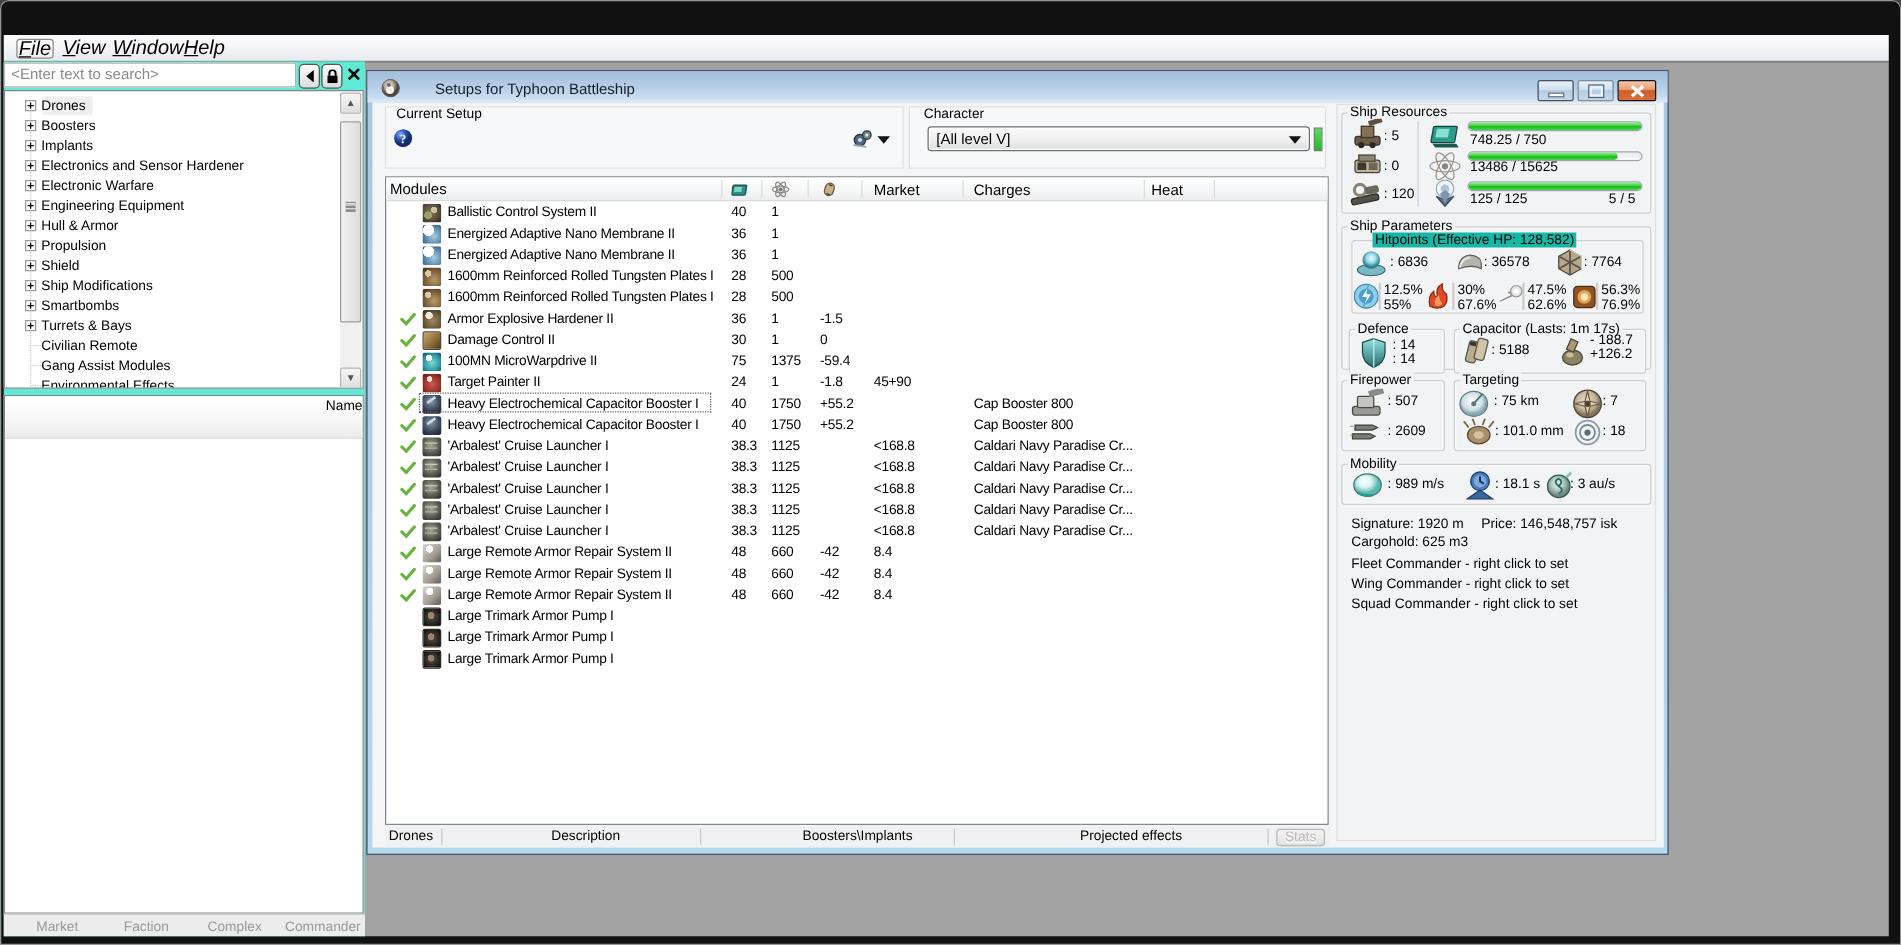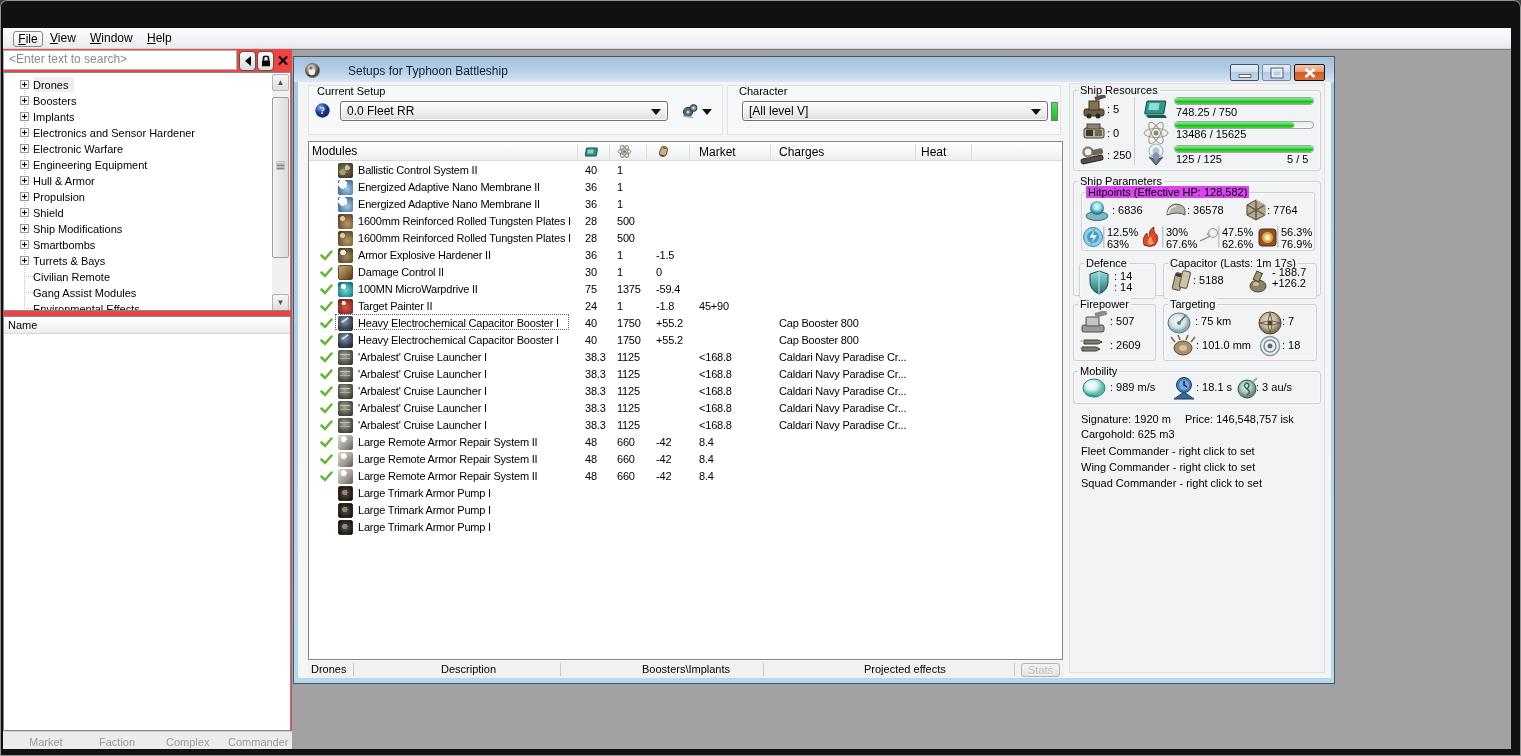--- a/index.html
+++ b/index.html
@@ -17,26 +17,26 @@
   
   .wbtn{position:absolute;top:0;height:19px;border:1px solid #040404;border-top:none;
     box-shadow:inset 0 0 0 1px rgba(255,255,255,.55);border-radius:0 0 5px 5px;}
   #btnmin{left:1411px;width:28px;background:linear-gradient(to bottom,#e9e9e9 0%,#b5b5b5 40%,#2f2f2f 50%,#101010 82%,#262626 100%);}
   #btnmax{left:1440px;width:27px;background:linear-gradient(to bottom,#e2e2e2 0%,#aaa 40%,#2c2c2c 50%,#0e0e0e 82%,#222 100%);}
   #btncls{left:1468px;width:46px;background:linear-gradient(to bottom,#f0ac90 0%,#da5f36 38%,#b52d0c 50%,#8e1d04 80%,#b8492a 100%);}
   .wbtn .g{position:absolute;left:50%;top:50%;transform:translate(-50%,-50%);color:#fff;}
   
   #menubar{position:absolute;left:3px;top:28px;right:10px;height:21px;
     background:linear-gradient(to bottom,#fdfdfe,#f2f3f6 60%,#e9ebf2);border-bottom:1px solid #d5d5d5;}
-  .mitem{position:absolute;top:3px;height:16px;line-height:15px;font-size:12px;color:#000;}
+  .mitem{position:absolute;top:3px;height:16px;line-height:15px;font-size:16px;color:#000;font-style:italic;}
   .mitem u{text-decoration:underline;}
   #mfile{left:10px;width:30px;text-align:center;border:1px solid #8a8a8a;border-radius:3px;
     background:linear-gradient(to bottom,#fdfdfd,#eee);}
   
-  #leftpanel{position:absolute;left:3px;top:49px;width:289px;bottom:7px;background:#ef4444;text-decoration:underline;}
+  #leftpanel{position:absolute;left:3px;top:49px;width:289px;bottom:7px;background:#5eead4;text-decoration:underline;}
   #searchbox{position:absolute;left:0px;top:1px;width:234px;height:20px;background:#fff;border:1px solid #b2b2b2;
     color:#8a8a8a;line-height:17px;padding-left:5px;font-size:12px;}
   .sbtn{position:absolute;top:2px;width:17px;height:20px;border:1px solid #565656;border-radius:4px;
     background:linear-gradient(to bottom,#fbfbfb,#dcdcdc);}
   #sb1{left:236px;}
   #sb2{left:254px;}
   .sbtn .g{position:absolute;left:50%;top:50%;transform:translate(-50%,-50%);color:#000;}
   #sbx{position:absolute;left:272px;top:3px;width:16px;height:18px;color:#000;font-size:15px;font-weight:bold;
     text-align:center;line-height:18px;}
   
@@ -51,23 +51,23 @@
   
   #vscroll{position:absolute;right:1px;top:1px;width:17px;height:237px;background:#f0f0f0;}
   .sarrow{position:absolute;left:0;width:17px;height:17px;background:linear-gradient(to bottom,#f6f6f6,#dedede);
     border:1px solid #b5b5b5;border-radius:2px;color:#555;text-align:center;font-size:8px;line-height:15px;}
   #sthumb{position:absolute;left:0;top:23px;width:17px;height:161px;background:linear-gradient(to right,#f2f2f2,#dcdcdc);
     border:1px solid #9d9d9d;border-radius:2px;}
   #sthumb:after{content:"";position:absolute;left:4px;top:64px;width:7px;height:1px;
     box-shadow:0 0 0 0.5px #888,0 3px 0 0.5px #888,0 6px 0 0.5px #888;}
   
   #namepanel{position:absolute;left:0px;top:267px;width:288px;height:415px;background:#fff;border:1px solid #828790;}
-  #namehdr{position:absolute;left:0;top:0;width:100%;height:17px;
+  #namehdr{position:absolute;left:0;top:0;width:100%;height:34px;
     background:linear-gradient(to bottom,#ffffff,#f2f2f2 80%,#eaeaea);border-bottom:1px solid #d8d8d8;
-    padding:2px 0 0 4px;font-size:11px;}
+    padding:2px 0 0 18px;font-size:11px;text-align:right;}
   
   #ltabs{position:absolute;left:0;bottom:0px;width:289px;height:18px;background:#ececec;color:#9a9a9a;font-size:11px;border-top:1px solid #d0d0d0;}
   .ltab{position:absolute;top:4px;}
   
   #mdi{position:absolute;left:292px;top:49px;right:10px;bottom:7px;background:#a2a2a2;border-top:1px solid #7b7b7b;}
   
   #child{position:absolute;left:293px;top:56px;width:1042px;height:628px;
     border:1px solid #44576b;background:linear-gradient(to bottom,#a9c6e2 0%,#b4d0e8 60%,#b6d9ec 100%);}
   #ctitle{position:absolute;left:0;top:0;width:100%;height:25px;
     background:linear-gradient(to bottom,#a3bedb 0%,#b8cfe8 55%,#cadeF2 85%,#dde9f7 100%);}
@@ -258,21 +258,20 @@
         <defs>
             <radialGradient id="qg" cx="35%" cy="30%">
               <stop offset="0%" stop-color="#8fb4f0"></stop>
               <stop offset="60%" stop-color="#2a52b8"></stop>
               <stop offset="100%" stop-color="#16306e"></stop>
             </radialGradient>
           </defs>
         <circle cx="7.5" cy="7.5" r="7.2" fill="url(#qg)"></circle>
         <text x="7.5" y="11" font-size="10" font-weight="bold" fill="#fff" text-anchor="middle" font-family="Liberation Serif">?</text>
       </svg>
-      <div class="combo" style="left:42px;top:19px;width:328px;">0.0 Fleet RR<div class="arr"></div></div>
       <svg class="abs" style="left:382px;top:20px" width="20" height="17" viewBox="0 0 20 17">
         <circle cx="8" cy="10" r="4.6" fill="#53677d" stroke="#263647"></circle>
         <circle cx="13.5" cy="6" r="3.4" fill="#76897d" stroke="#263647"></circle>
         <circle cx="8" cy="10" r="1.6" fill="#cfdae4"></circle>
         <circle cx="13.5" cy="6" r="1.2" fill="#dfe8ee"></circle>
         <path d="M3 14 L13 15.5" stroke="#9aa8b4" stroke-width="1.5"></path>
       </svg>
       <div class="abs" style="left:404px;top:27px;width:0;height:0;border-left:5px solid transparent;border-right:5px solid transparent;border-top:6px solid #111"></div>
       <div class="combo" style="left:444px;top:19px;width:306px;">[All level V]<div class="arr"></div></div>
       <div class="abs" style="left:753px;top:20px;width:7px;height:19px;background:linear-gradient(to bottom,#55e055,#22bb22);border:1px solid #777"></div>
@@ -555,21 +554,21 @@
             <rect x="6" y="4" width="13" height="5" fill="#8a8472" stroke="#4a4436"></rect>
             <rect x="5" y="10" width="7" height="6" fill="#3c382c"></rect>
             <rect x="14" y="10" width="7" height="6" fill="#6e6854"></rect>
           </svg>
           <div class="val" style="left:40px;top:44px">: 0</div>
           <svg class="abs" style="left:12px;top:61px" width="28" height="22" viewBox="0 0 28 22">
             <rect x="2" y="13" width="22" height="5" rx="2" fill="#55504a" stroke="#2a2622" transform="rotate(-12 13 15)"></rect>
             <circle cx="9" cy="8" r="4.5" fill="none" stroke="#8a8378" stroke-width="2.5"></circle>
             <rect x="13" y="5" width="11" height="6" rx="2" fill="#6e675c" transform="rotate(-12 18 8)"></rect>
           </svg>
-          <div class="val" style="left:40px;top:66px">: 250</div>
+          <div class="val" style="left:40px;top:66px">: 120</div>
           <svg class="abs" style="left:75px;top:12px" width="28" height="26" viewBox="0 0 28 26">
             <rect x="4" y="6" width="19" height="13" rx="1" fill="#2e9a8e" stroke="#14443e" transform="skewX(-10) translate(2 0)"></rect>
             <rect x="7" y="8" width="10" height="7" fill="#8adfd2" transform="skewX(-10) translate(2 0)"></rect>
             <path d="M4 20 L23 20 L25 23 L6 23 Z" fill="#1a5a52"></path>
           </svg>
           <div class="pbar" style="left:107px;top:14px;width:140px">
             <div class="fill" style="width:99.8%"></div>
           </div>
           <div class="val" style="left:109px;top:23px">748.25 / 750</div>
           <svg class="abs" style="left:75px;top:38px" width="28" height="24" viewBox="0 0 28 24">
@@ -591,21 +590,21 @@
             <path d="M10 14 L14 11 L18 14 L14 22 Z" fill="#7d94ac"></path>
           </svg>
           <div class="pbar" style="left:107px;top:62px;width:140px">
             <div class="fill" style="width:100%"></div>
           </div>
           <div class="val" style="left:109px;top:70px">125 / 125</div>
           <div class="val" style="left:220px;top:70px">5 / 5</div>
           <div class="grp" style="left:6px;top:98px;width:248px;height:115px"></div>
 <div class="lbl" style="left:11px;top:92px;background:#f2f3f4;padding:0 2px">Ship Parameters</div>
           <div class="grp" style="left:14px;top:109px;width:234px;height:59px"></div>
-<div class="lbl" style="left:19px;top:103px;background:#d946ef;padding:0 2px">Hitpoints (Effective HP: 128,582)</div>
+<div class="lbl" style="left:31px;top:103px;background:#14b8a6;padding:0 2px">Hitpoints (Effective HP: 128,582)</div>
           <svg class="abs" style="left:17px;top:115px" width="26" height="24" viewBox="0 0 26 24">
             <defs>
               <radialGradient id="shg" cx="50%" cy="40%">
                 <stop offset="0%" stop-color="#eafcff"></stop>
                 <stop offset="50%" stop-color="#9adfe8"></stop>
                 <stop offset="100%" stop-color="#2a7a8c"></stop>
               </radialGradient>
             </defs>
             <ellipse cx="13" cy="18" rx="11" ry="4.5" fill="#7ab8c4" stroke="#3a6a74"></ellipse>
             <circle cx="13" cy="10" r="7" fill="url(#shg)" opacity="0.95"></circle>
@@ -622,21 +621,21 @@
             <path d="M12 2 L21 7 L21 17" fill="none" stroke="#e0d6c0"></path>
           </svg>
           <div class="val" style="left:200px;top:121px">: 7764</div>
           <svg class="abs" style="left:16px;top:142px" width="20" height="24" viewBox="0 0 20 24">
             <circle cx="10" cy="12" r="9.5" fill="#8fd0e8" stroke="#3a88b0"></circle>
             <circle cx="10" cy="12" r="6" fill="#4aa0cc"></circle>
             <path d="M11.5 4 L6 13 L10 13 L8 20 L14.5 10 L10.5 10 Z" fill="#eefaff" stroke="#2a7aa0" stroke-width="0.5"></path>
           </svg>
           <div class="abs" style="left:36px;top:143px;width:2px;height:22px;background:linear-gradient(to right,#b8b8b8,#e8e8e8);border-radius:1px"></div>
           <div class="val" style="left:40px;top:143px">12.5%</div>
-          <div class="val" style="left:40px;top:155px">63%</div>
+          <div class="val" style="left:40px;top:155px">55%</div>
           <svg class="abs" style="left:73px;top:142px" width="22" height="24" viewBox="0 0 22 24">
             <path d="M4 20 Q2 12 7 8 Q7 13 10 12 Q8 5 14 2 Q13 8 17 10 Q19 16 15 20 Q10 23 4 20 Z" fill="#e04a2a" stroke="#8a2a10"></path>
             <path d="M8 19 Q7 14 11 11 Q12 16 14 18 Q11 21 8 19 Z" fill="#f59a5a"></path>
           </svg>
           <div class="abs" style="left:95px;top:143px;width:2px;height:22px;background:linear-gradient(to right,#b8b8b8,#e8e8e8);border-radius:1px"></div>
           <div class="val" style="left:99px;top:143px">30%</div>
           <div class="val" style="left:99px;top:155px">67.6%</div>
           <svg class="abs" style="left:131px;top:142px" width="22" height="24" viewBox="0 0 22 24">
             <path d="M2 16 L12 11 L9 9 L19 5 L13 8 L15 10 L2 16 Z" fill="#d8d8d6" stroke="#8a8a88"></path>
             <circle cx="15" cy="8" r="4.5" fill="#e8e8e6" stroke="#9a9a98"></circle>

